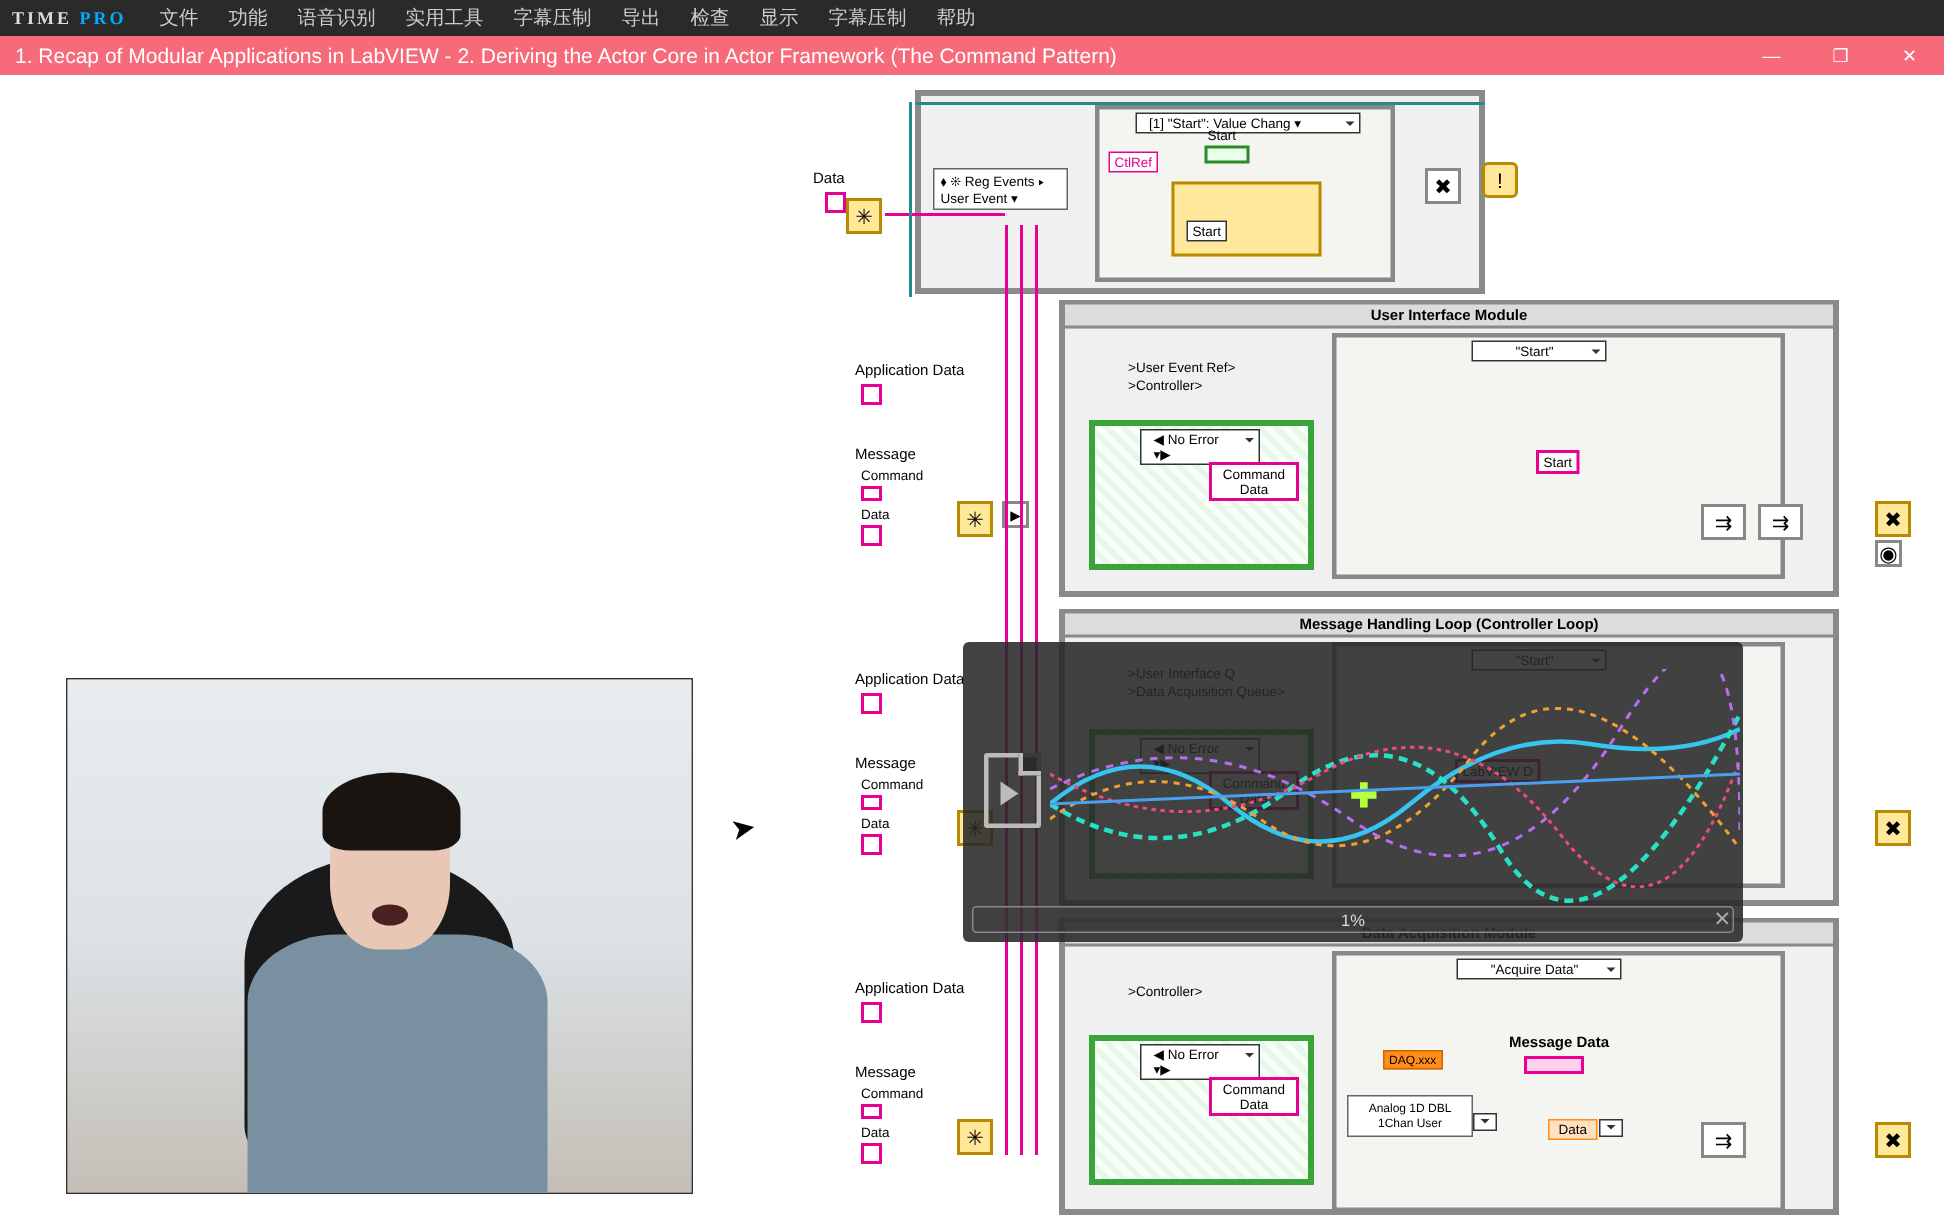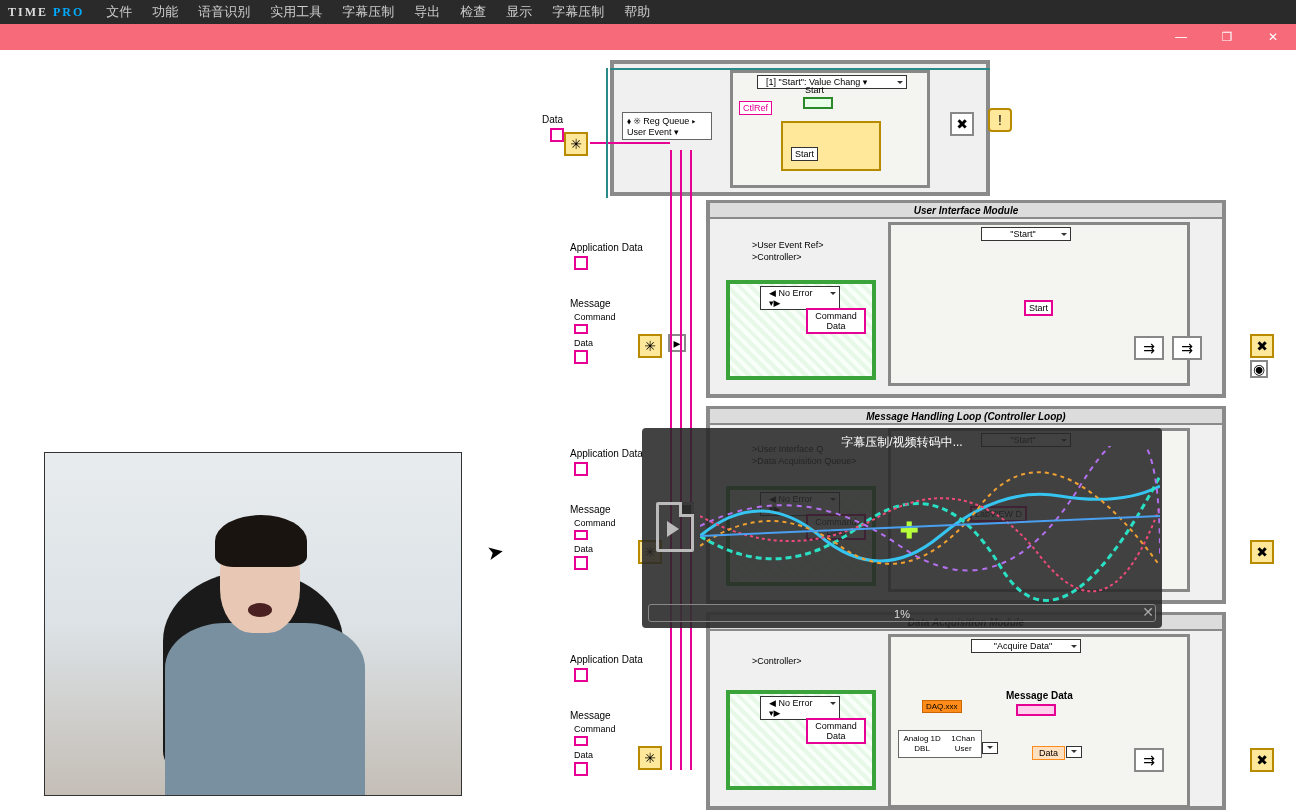--- a/index.html
+++ b/index.html
@@ -32,21 +32,21 @@
   
   .diagram { position: absolute; left: 530px; top: 0; right: 0; bottom: 0; background: #fff; }
 
   
   .node { position: absolute; border: 1px solid #666; background: #fff; font-size: 9px; text-align: center; display: flex; align-items: center; justify-content: center; }
   .node-yellow { background: #ffe89a; border: 2px solid #b88a00; }
   .node-pink { border: 2px solid #e60093; }
   .label { position: absolute; font-size: 10px; color: #000; }
 
   .loopbox { position: absolute; border: 4px solid #8a8a8a; background: #f0f0f0; }
-  .loopbox-header { position: absolute; top: -1px; left: 0; right: 0; height: 16px; background: #dcdcdc; text-align: center; font-size: 10px; font-weight: bold; line-height: 16px; border-bottom: 2px solid #8a8a8a; font-style: italic; }
+  .loopbox-header { position: absolute; top: -1px; left: 0; right: 0; height: 16px; background: #dcdcdc; text-align: center; font-size: 10px; font-weight: bold; line-height: 16px; border-bottom: 2px solid #8a8a8a; }
   .eventbox { position: absolute; border: 3px solid #888; background: #f4f4f0; }
   .casebox { position: absolute; border: 3px solid #888; background: #f4f4f0; }
   .green-hatched { position: absolute; border: 4px solid #3aa33a; background: repeating-linear-gradient(45deg, #f8fff8, #f8fff8 4px, #e8f8e8 4px, #e8f8e8 8px); }
 
   .mini-node { position: absolute; width: 24px; height: 24px; border: 2px solid #888; background: #fff; display: flex; align-items: center; justify-content: center; font-size: 14px; }
   .mini-node.yellow { background: #ffe89a; border-color: #b88a00; }
 
   .selector { position: absolute; background: #fff; border: 1px solid #333; font-size: 9px; padding: 1px 14px 1px 8px; }
   .selector::after { content: ""; position: absolute; right: 3px; top: 5px; border: 3px solid transparent; border-top-color: #333; }
 
@@ -98,39 +98,40 @@
   <span class="menu-item">实用工具</span>
   <span class="menu-item">字幕压制</span>
   <span class="menu-item">导出</span>
   <span class="menu-item">检查</span>
   <span class="menu-item">显示</span>
   <span class="menu-item">字幕压制</span>
   <span class="menu-item">帮助</span>
 </div>
 
 <div class="titlebar">
+  <span>1.  Recap of Modular Applications in LabVIEW - 2. Deriving the Actor Core in Actor Framework (The Command Pattern)</span>
   <div class="win-controls">
     <div class="win-btn">—</div>
     <div class="win-btn">❐</div>
     <div class="win-btn">✕</div>
   </div>
 </div>
 
 <div class="content">
 
   <div class="diagram">
 
     <div class="label" style="left:12px; top:64px;">Data</div>
     <div class="term" style="left:20px; top:78px;"></div>
     <div class="mini-node yellow" style="left:34px; top:82px;">✳</div>
 
     <div class="loopbox" style="left:80px; top:10px; width:380px; height:136px;"></div>
 
     <div class="node" style="left:92px; top:62px; width:90px; height:28px; text-align:left; padding-left:4px; flex-direction:column; align-items:flex-start;">
-      <div style="font-size:9px;">⬧ ❊  Reg Queue ▸</div>
+      <div style="font-size:9px;">⬧ ❊  Reg Events ▸</div>
       <div style="font-size:9px;">User Event   ▾</div>
     </div>
 
     <div class="eventbox" style="left:200px; top:20px; width:200px; height:118px;">
       <div class="selector" style="left:24px; top:2px; width:150px;">[1] "Start": Value Chang ▾</div>
       <div class="tinybox" style="left:6px; top:28px; border-color:#e60093; color:#e60093;">CtlRef</div>
       <div class="green-rect" style="left:70px; top:24px; width:30px; height:12px;"></div>
       <div class="tiny-label" style="left:72px; top:12px;">Start</div>
       <div class="node node-yellow" style="left:48px; top:48px; width:100px; height:50px;">
         <div class="tinybox" style="left:8px; top:24px; border:1px solid #333;">Start</div>
@@ -215,21 +216,21 @@
     </div>
     <div class="green-hatched" style="left:196px; top:640px; width:150px; height:100px;">
       <div class="selector" style="left:30px; top:2px; width:80px;">◀ No Error ▾▶</div>
       <div class="node node-pink" style="left:76px; top:24px; width:60px; height:26px; flex-direction:column; font-size:9px;">
         <span>Command</span>
         <span>Data</span>
       </div>
     </div>
 
     <div class="tinybox orange" style="left:392px; top:650px; font-size:8px;text-align:right;">DAQ.xxx</div>
-    <div class="node" style="left:368px; top:680px; width:84px; height:28px; flex-direction:row; font-size:8px; line-height:10px;">
+    <div class="node" style="left:368px; top:680px; width:84px; height:28px; flex-direction:column; font-size:8px; line-height:10px;">
       <span>Analog 1D DBL</span>
       <span>1Chan User</span>
     </div>
     <div class="dropdown-v" style="left:452px; top:692px;"></div>
     <div class="label" style="left:476px; top:640px; font-size:10px; font-weight:bold;">Message Data</div>
     <div class="tinybox" style="left:486px; top:654px; border:2px solid #e60093; background:#ffd0ec; width:40px; height:12px;"></div>
     <div class="tinybox" style="left:502px; top:696px; border:1px solid #ff8c1a; background:#ffe0c0; padding:1px 6px;">Data</div>
     <div class="dropdown-v" style="left:536px; top:696px;"></div>
 
     <div class="label" style="left:40px; top:604px;">Application Data</div>
@@ -247,21 +248,20 @@
     <div class="wire wire-v" style="left:140px; top:100px; height:620px;"></div>
     <div class="wire wire-v" style="left:150px; top:100px; height:620px;"></div>
     <div class="wire wire-v" style="left:160px; top:100px; height:620px;"></div>
     <div class="wire wire-h" style="left:60px; top:92px; width:80px;"></div>
     <div class="wire wire-h wire-teal" style="left:80px; top:10px; width:380px; top:18px;"></div>
     <div class="wire wire-v wire-teal" style="left:76px; top:18px; height:130px; background:#2a8a8a;"></div>
 
   </div>
 
   <div class="overlay">
-    <div class="overlay-title">字幕压制/视频转码中...</div>
     <div class="doc-icon">
       <div class="doc-play"></div>
     </div>
     <div class="plus">✚</div>
     <svg class="waves" viewBox="0 0 460 158">
       <path d="M0 90 Q60 40 120 90 T240 90 T360 50 T460 40" stroke="#36c4f0" stroke-width="3" fill="none"></path>
       <path d="M0 90 Q80 140 160 80 T300 120 T460 30" stroke="#2ae0c4" stroke-width="3" fill="none" stroke-dasharray="6 4"></path>
       <path d="M0 70 Q90 120 180 70 T340 110 T460 60" stroke="#f04a7a" stroke-width="2" fill="none" stroke-dasharray="3 3"></path>
       <path d="M0 100 Q70 50 140 100 T280 60 T460 120" stroke="#f0a030" stroke-width="2" fill="none" stroke-dasharray="4 4"></path>
       <path d="M0 80 Q100 30 200 100 T380 40 T460 110" stroke="#b470f0" stroke-width="2" fill="none" stroke-dasharray="5 5"></path>

